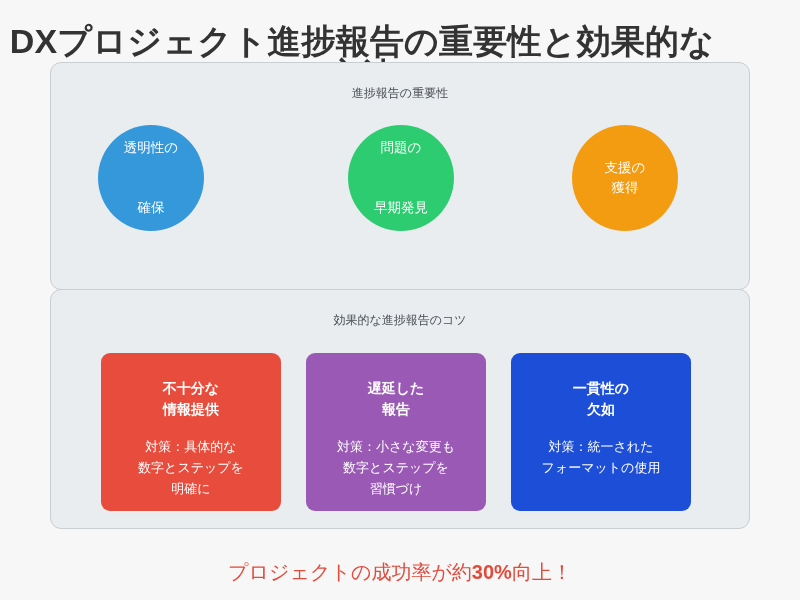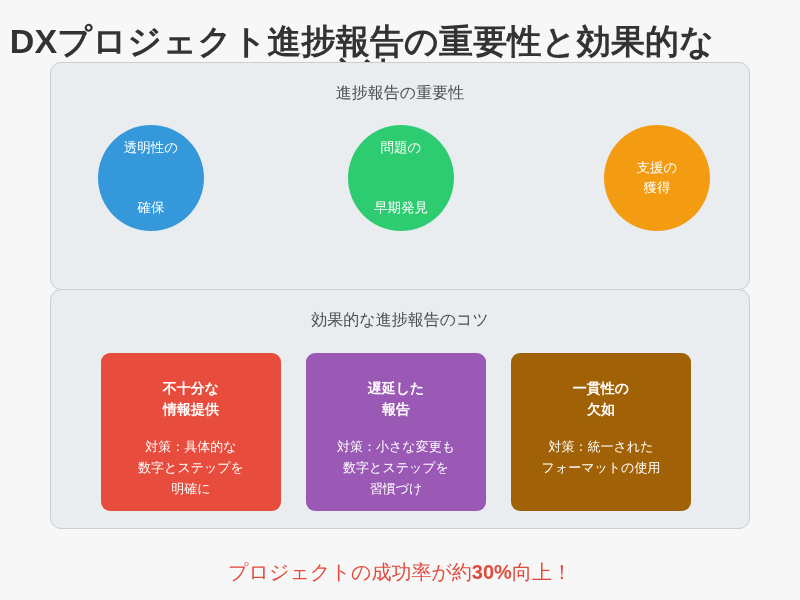--- a/index.html
+++ b/index.html
@@ -43,21 +43,21 @@
   }
   .panel-importance { top: 62px; height: 228px; }
   .panel-tips       { top: 289px; height: 240px; }
 
   .panel-header {
     position: absolute;
     left: 0;
     top: 16px;
     width: 100%;
     text-align: center;
-    font-size: 16px;
+    font-size: 12px;
     font-weight: normal;
     color: #4a4f54;
     line-height: 28px;
   }
 
   
   .circle-row {
     position: absolute;
     left: 0;
     top: 62px;
@@ -74,21 +74,21 @@
     flex-direction: column;
     align-items: center;
     justify-content: center;
     color: #ffffff;
     font-size: 13.5px;
     line-height: 20px;
     text-align: center;
   }
   .circle-1 { left: 47px;  background: #3498db; gap: 40px; }
   .circle-2 { left: 297px; background: #2ecc71; }
-  .circle-3 { left: 553px; background: #f39c12; }
+  .circle-3 { left: 521px; background: #f39c12; }
   .circle-line { display: block; }
 
   
   .card-row {
     position: absolute;
     left: 0;
     top: 63px;
     width: 100%;
     height: 158px;
   }
@@ -188,21 +188,21 @@
         <span class="tline">遅延した</span>
         <span class="tline">報告</span>
       </div>
       <div class="card-body">
         <span class="tline">対策：小さな変更も</span>
         <span class="tline">数字とステップを</span>
         <span class="tline">習慣づけ</span>
       </div>
     </div>
 
-    <div class="card card-3" style="background: #a16207;">
+    <div class="card card-3" style="background: #1d4ed8;">
       <div class="card-title">
         <span class="tline">一貫性の</span>
         <span class="tline">欠如</span>
       </div>
       <div class="card-body">
         <span class="tline">対策：統一された</span>
         <span class="tline">フォーマットの使用</span>
       </div>
     </div>
 

